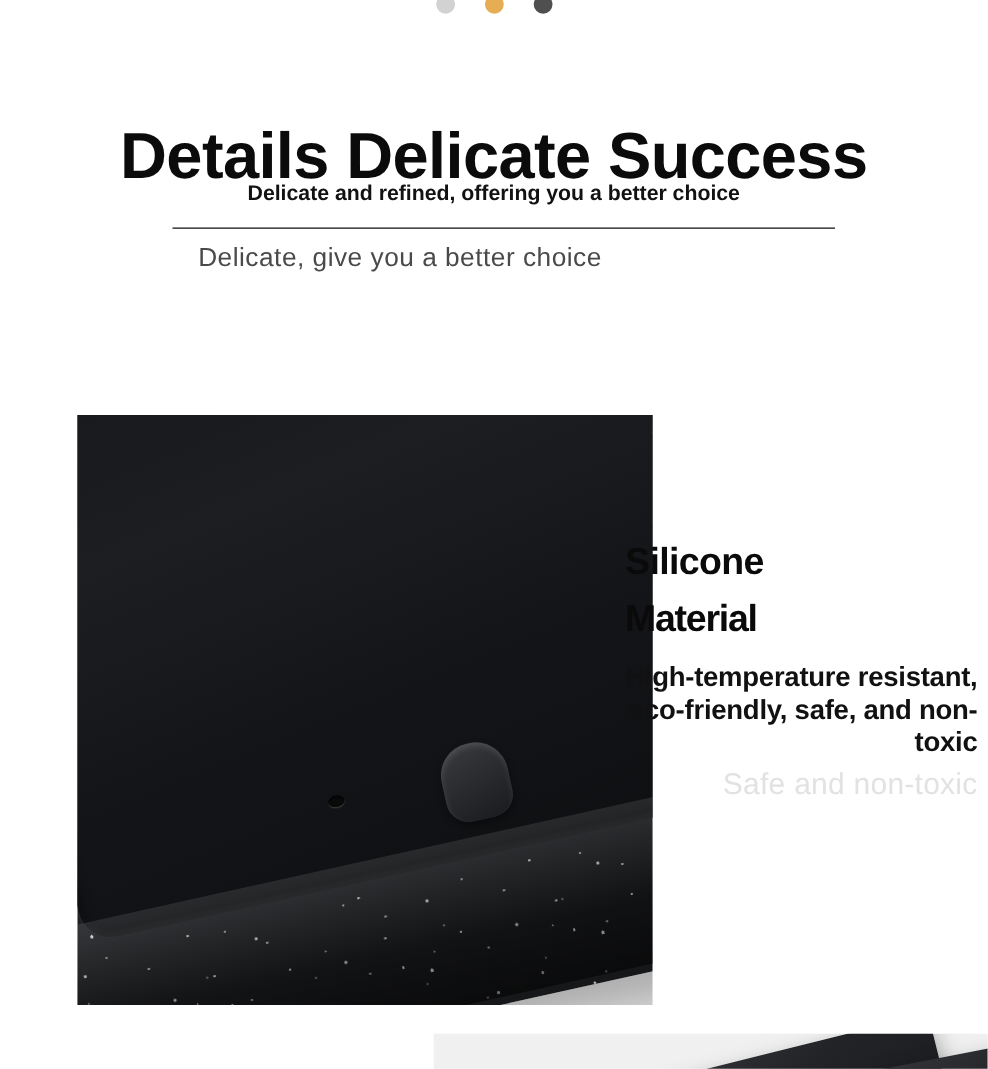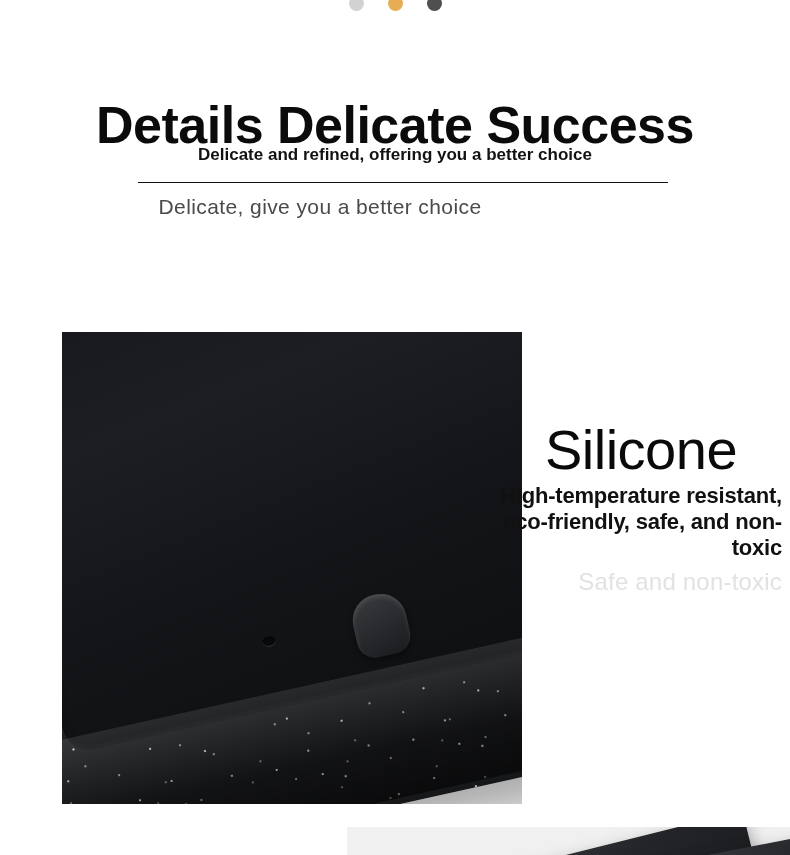--- a/index.html
+++ b/index.html
@@ -224,25 +224,24 @@
   }
 
   
   .copy {
     position: absolute;
     left: 500px;
     top: 427px;
     width: 282px;
   }
   .copy-title {
-    font-size: 56px;
+    font-size: 30px;
     line-height: 46px;
-    font-weight: 400;
+    font-weight: 700;
     color: #0a0a0a;
-    text-align: center;
     letter-spacing: -0.5px;
   }
   .copy-title .l2 { display: block; letter-spacing: -1px; }
   .copy-body {
     margin-top: 10px;
     font-size: 22px;
     line-height: 26px;
     font-weight: 700;
     color: #111111;
     text-align: right;
@@ -293,16 +292,17 @@
 <figure class="photo-sub" aria-label="two stacked black speckled silicone trays">
   <div class="sub-scene">
     <div class="sub-tray one"></div>
     <div class="sub-tray two"></div>
   </div>
 </figure>
 
 <div class="copy">
   <div class="copy-title">
     <span>Silicone</span>
+    <span class="l2">Material</span>
   </div>
   <div class="copy-body">High-temperature resistant, eco-friendly, safe, and non-toxic</div>
   <div class="copy-muted">Safe and non-toxic</div>
 </div>
 
 </body></html>

